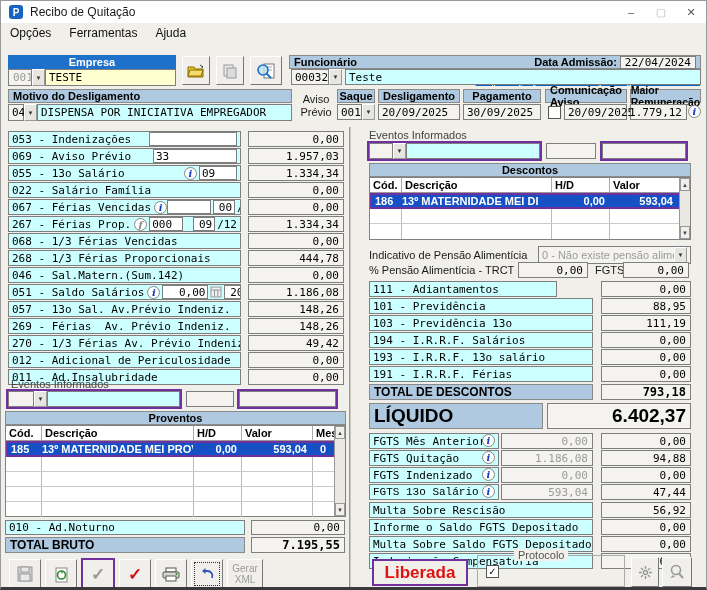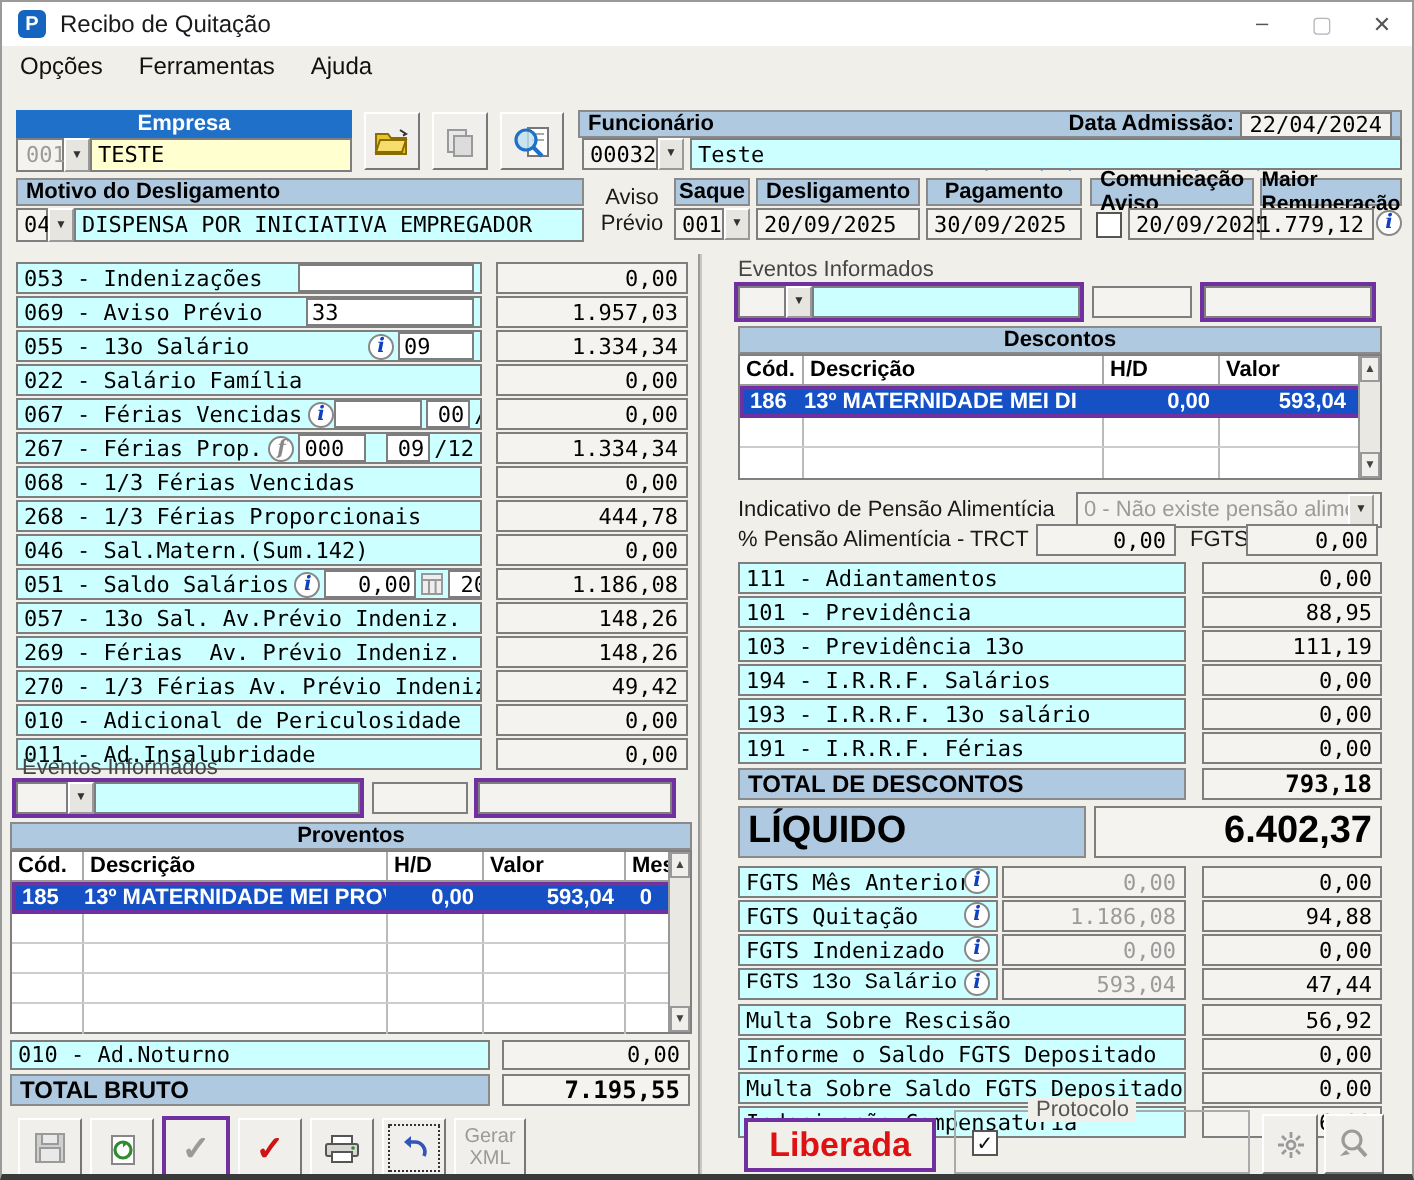--- a/index.html
+++ b/index.html
@@ -221,21 +221,21 @@
       <div class="cyan vlabel">269 - Férias  Av. Prévio Indeniz.</div>
     </div>
   <div class="abs num" style="left:247px; top:317px; width:96px; height:16px;">148,26</div>
 
   <div class="vrow" style="left:7px; top:334px;">
       <div class="cyan vlabel">270 - 1/3 Férias Av. Prévio Indeniz.</div>
     </div>
   <div class="abs num" style="left:247px; top:334px; width:96px; height:16px;">49,42</div>
 
   <div class="vrow" style="left:7px; top:351px;">
-      <div class="cyan vlabel">010 - Adicional de Periculosidade</div>
+      <div class="cyan vlabel">012 - Adicional de Periculosidade</div>
     </div>
   <div class="abs num" style="left:247px; top:351px; width:96px; height:16px;">0,00</div>
 
   <div class="vrow" style="left:7px; top:368px;">
       <div class="cyan vlabel">011 - Ad.Insalubridade</div>
     </div>
   <div class="abs num" style="left:247px; top:368px; width:96px; height:16px;">0,00</div>
 
   <div class="abs plain" style="left:10px; top:378px; height:10px; color:#444;">Eventos Informados</div>
   <div class="abs purple" style="left:5px; top:388px; width:176px; height:20px; display:flex;">
@@ -400,21 +400,21 @@
   <div class="abs field" style="left:537px; top:245px; width:153px; height:18px; color:#9b9b9b; font-family:'Liberation Sans',sans-serif; font-size:11px;">
     <span style="overflow:hidden; white-space:nowrap;">0 - Não existe pensão alimentícia</span>
     <span class="spin" style="margin-left:auto; width:13px; height:16px; flex:0 0 auto;">▼</span>
   </div>
 
   <div class="abs plain" style="left:368px; top:261px; height:16px;">% Pensão Alimentícia - TRCT</div>
   <div class="abs num" style="left:517px; top:261px; width:70px; height:16px;">0,00</div>
   <div class="abs plain" style="left:594px; top:261px; height:16px;">FGTS</div>
   <div class="abs num" style="left:622px; top:261px; width:66px; height:16px;">0,00</div>
 
-  <div class="abs cyan" style="left:368px; top:280px; width:224px; height:16px;">111 - Adiantamentos</div>
+  <div class="abs cyan" style="left:368px; top:280px; width:188px; height:16px;">111 - Adiantamentos</div>
   <div class="abs num" style="left:600px; top:280px; width:90px; height:16px;">0,00</div>
   <div class="abs cyan" style="left:368px; top:297px; width:224px; height:16px;">101 - Previdência</div>
   <div class="abs num" style="left:600px; top:297px; width:90px; height:16px;">88,95</div>
   <div class="abs cyan" style="left:368px; top:314px; width:224px; height:16px;">103 - Previdência 13o</div>
   <div class="abs num" style="left:600px; top:314px; width:90px; height:16px;">111,19</div>
   <div class="abs cyan" style="left:368px; top:331px; width:224px; height:16px;">194 - I.R.R.F. Salários</div>
   <div class="abs num" style="left:600px; top:331px; width:90px; height:16px;">0,00</div>
   <div class="abs cyan" style="left:368px; top:348px; width:224px; height:16px;">193 - I.R.R.F. 13o salário</div>
   <div class="abs num" style="left:600px; top:348px; width:90px; height:16px;">0,00</div>
   <div class="abs cyan" style="left:368px; top:365px; width:224px; height:16px;">191 - I.R.R.F. Férias</div>

